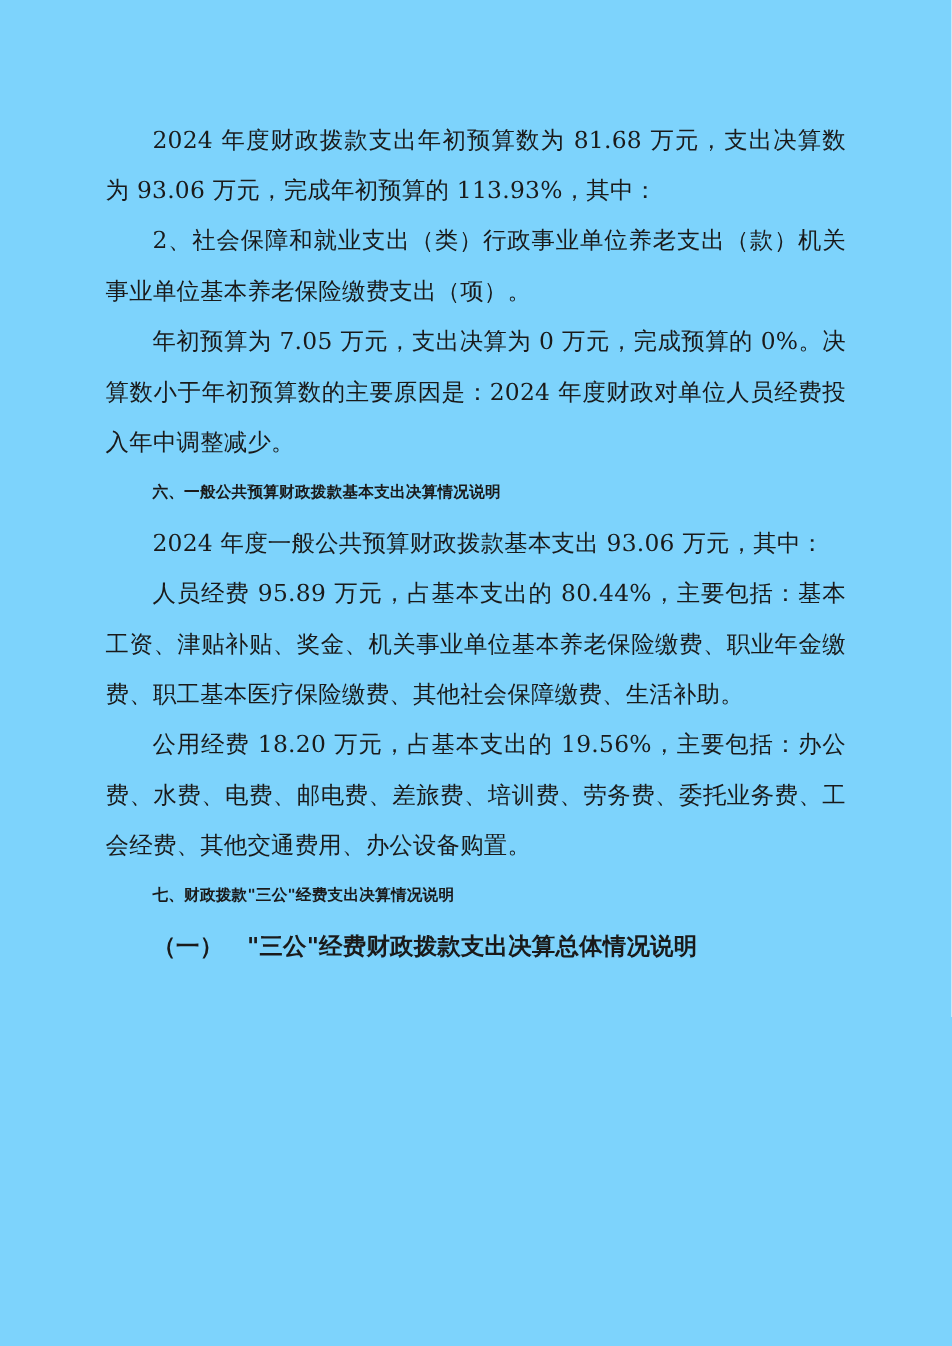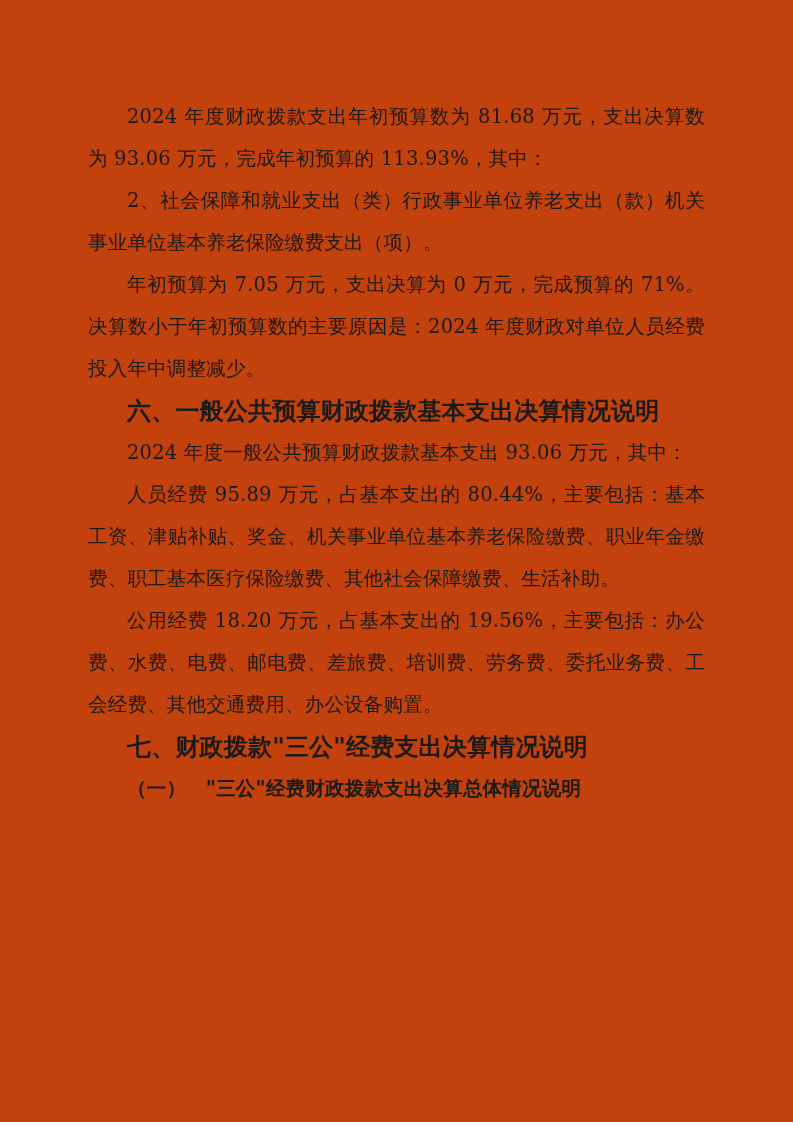--- a/index.html
+++ b/index.html
@@ -14,41 +14,41 @@
     color: #1a1a1a;
     position: relative;
     overflow: hidden;
   }
   .page {
     position: absolute;
     left: 0;
     top: 0;
     width: 793px;
     height: 1122px;
-    background: #c2410c;
+    background: #7dd3fc;
     text-decoration: underline;
   }
   .content {
     position: absolute;
     left: 88px;
     top: 96px;
     width: 617px;
   }
   .para {
     font-size: 19.5px;
     line-height: 42px;
     text-align: justify;
     text-justify: inter-ideograph;
     margin: 0 0 0 0;
     text-indent: 39px;
     letter-spacing: 0.2px;
     font-family: "DejaVu Serif", "Liberation Serif", serif;
   }
   .heading {
-    font-size: 24px;
+    font-size: 13px;
     line-height: 42px;
     font-weight: bold;
     text-indent: 39px;
     margin: 0;
     letter-spacing: 0.2px;
   }
   .subheading {
     font-size: 19.5px;
     line-height: 42px;
     font-weight: bold;
@@ -62,21 +62,21 @@
 
 <div class="page">
   <div class="content">
 
     <p class="para">2024 年度财政拨款支出年初预算数为 81.68 万元，支出决算数为 93.06 万元，完成年初预算的 113.93%，其中：</p>
 
 
 
     <p class="para">2、社会保障和就业支出（类）行政事业单位养老支出（款）机关事业单位基本养老保险缴费支出（项）。</p>
 
-    <p class="para">年初预算为 7.05 万元，支出决算为 0 万元，完成预算的 71%。决算数小于年初预算数的主要原因是：2024 年度财政对单位人员经费投入年中调整减少。</p>
+    <p class="para">年初预算为 7.05 万元，支出决算为 0 万元，完成预算的 0%。决算数小于年初预算数的主要原因是：2024 年度财政对单位人员经费投入年中调整减少。</p>
 
 
 
     <p class="heading">六、一般公共预算财政拨款基本支出决算情况说明</p>
 
     <p class="para">2024 年度一般公共预算财政拨款基本支出 93.06 万元，其中：</p>
 
     <p class="para">人员经费 95.89 万元，占基本支出的 80.44%，主要包括：基本工资、津贴补贴、奖金、机关事业单位基本养老保险缴费、职业年金缴费、职工基本医疗保险缴费、其他社会保障缴费、生活补助。</p>
 
     <p class="para">公用经费 18.20 万元，占基本支出的 19.56%，主要包括：办公费、水费、电费、邮电费、差旅费、培训费、劳务费、委托业务费、工会经费、其他交通费用、办公设备购置。</p>

